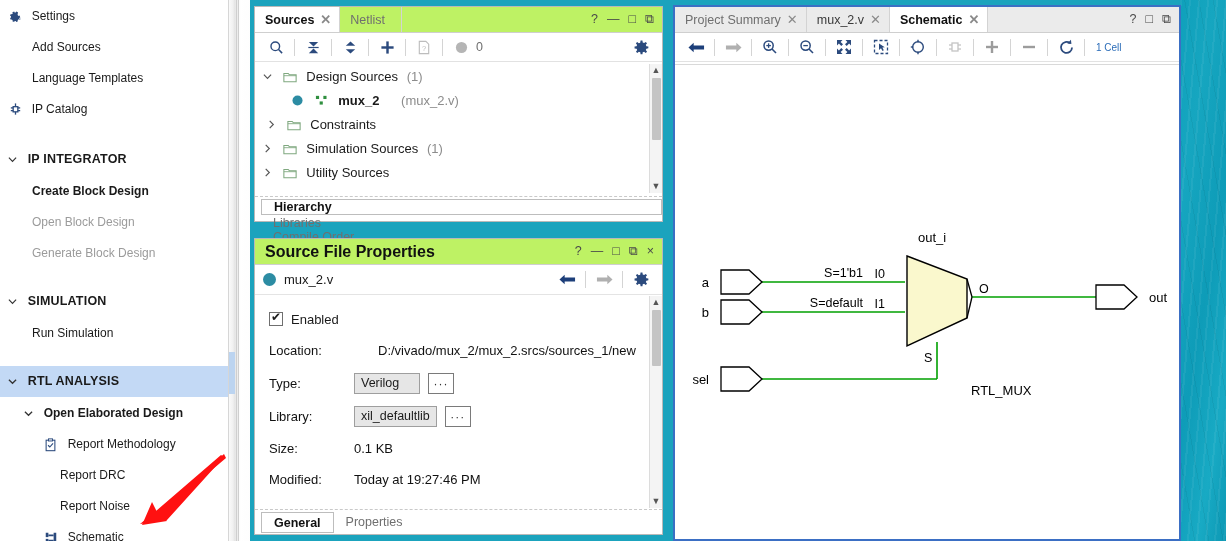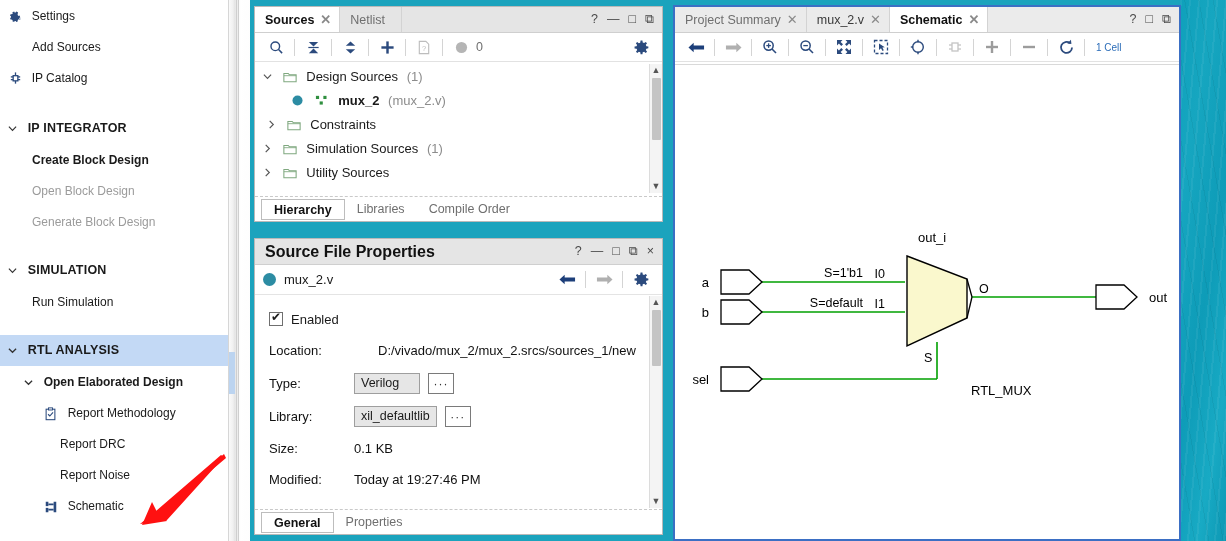--- a/index.html
+++ b/index.html
@@ -62,21 +62,21 @@
     background: #ededed; border-left:1px solid #cfcfcf; border-right:1px solid #cfcfcf;
   }
   .vsplit .thumb {
     position:absolute; left: 0px; top: 352px; width: 6px; height: 42px;
     background: #bcd4f0;
   }
 
   
   .panel { position: absolute; background:#fff; border:1px solid #b9b9b9; }
   .panel-titlebar {
-    height: 26px; background:#e5e5e5; border-bottom:1px solid #cfcfcf;
+    height: 26px; background:#bef264; border-bottom:1px solid #cfcfcf;
     display:flex; align-items:stretch; position:relative;
   }
   .tab {
     display:flex; align-items:center; gap:6px;
     padding: 0 8px 0 10px; font-size:12.5px; color:#6f6f6f; position:relative;
     border-right:1px solid #d3d3d3;
   }
   .tab.active { background:#fff; color:#111; font-weight:bold; border-right:1px solid #d3d3d3;}
   .tab .x { color:#8a8a8a; font-size:13px; line-height:1; cursor:pointer; }
   .tab.plain { border-right:none; }
@@ -172,20 +172,23 @@
             <path fill="#2b4a7d" d="M14.2 9.3l-1.2-.5c.05-.26.08-.53.08-.8s-.03-.54-.08-.8l1.2-.5-.9-2.2-1.25.45a5 5 0 00-1.13-1.13L11.37.6 9.17-.3 8.67.9a5.2 5.2 0 00-1.34 0L6.83-.3 4.63.6l.45 1.25A5 5 0 003.95 2.98L2.7 2.53l-.9 2.2 1.2.5a5.2 5.2 0 000 1.6l-1.2.5.9 2.2 1.25-.45c.33.44.71.82 1.13 1.13L4.63 11.4l2.2.9.5-1.2a5.2 5.2 0 001.34 0l.5 1.2 2.2-.9-.45-1.25c.42-.31.8-.69 1.13-1.13l1.25.45.9-2.2z" transform="translate(0.6,2.1) scale(0.95)"></path>
           </svg>
     </span>
     <span class="lbl">Settings</span>
   </div>
 
   <div class="nav-row indent-2">
     <span class="lbl">Add Sources</span>
   </div>
 
+  <div class="nav-row indent-2">
+    <span class="lbl">Language Templates</span>
+  </div>
 
   <div class="nav-row indent-1">
     <span class="ico">
       <svg width="15" height="15" viewBox="0 0 16 16">
         <rect x="5.5" y="5" width="5" height="5.5" fill="none" stroke="#2b4a7d" stroke-width="1.4"></rect>
         <line x1="8" y1="1.5" x2="8" y2="5" stroke="#2b4a7d" stroke-width="1.4"></line>
         <line x1="3" y1="6.3" x2="5.5" y2="6.3" stroke="#2b4a7d" stroke-width="1.4"></line>
         <line x1="3" y1="9.2" x2="5.5" y2="9.2" stroke="#2b4a7d" stroke-width="1.4"></line>
         <line x1="10.5" y1="6.3" x2="13" y2="6.3" stroke="#2b4a7d" stroke-width="1.4"></line>
         <line x1="10.5" y1="9.2" x2="13" y2="9.2" stroke="#2b4a7d" stroke-width="1.4"></line>
@@ -378,21 +381,21 @@
             </svg>
       </span>
       <span class="fld">
         <svg width="13" height="13" viewBox="0 0 14 14">
               <rect x="1" y="2" width="3.4" height="3.4" fill="#2f8f3f"></rect>
               <rect x="9" y="2" width="3.4" height="3.4" fill="#2f8f3f"></rect>
               <rect x="5" y="8" width="3.4" height="3.4" fill="#2f8f3f"></rect>
             </svg>
       </span>
       <span class="nm" style="font-weight:bold">mux_2</span>
-      <span class="nm muted" style="margin-left:5px">(mux_2.v)</span>
+      <span class="nm muted" style="margin-left:18px">(mux_2.v)</span>
     </div>
 
     <div class="tree-row" style="padding-left:12px;">
       <span class="tw">
         <svg width="9" height="9" viewBox="0 0 10 10">
               <path d="M3 1 L7 5 L3 9" fill="none" stroke="#555" stroke-width="1.3"></path>
             </svg>
       </span>
       <span class="fld">
         <svg width="14" height="12" viewBox="0 0 16 13">
@@ -434,21 +437,21 @@
       <span class="nm">Utility Sources</span>
     </div>
 
     <div class="vscroll">
       <div class="arr">▲</div>
       <div class="bar" style="height:62px;"></div>
       <div class="arr">▼</div>
     </div>
   </div>
 
-  <div class="bottom-tabs" style="position:absolute;left:0;right:0;bottom:0;">
+  <div class="bottom-tabs" style="position:absolute;left:0;right:0;bottom:0;flex-direction:column;">
     <div class="btab active">
       <span>Hierarchy</span>
     </div>
     <div class="btab">
       <span>Libraries</span>
     </div>
     <div class="btab">
       <span>Compile Order</span>
     </div>
   </div>

